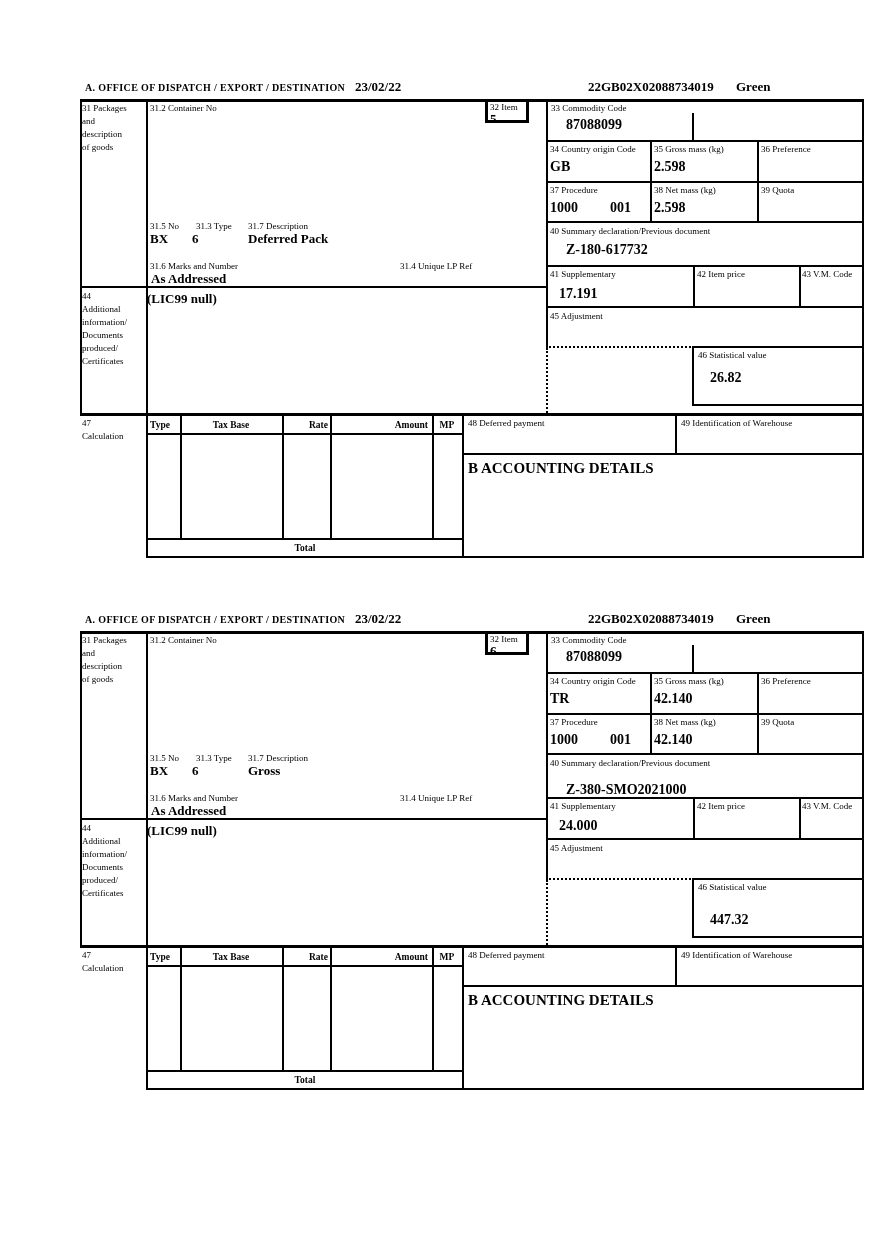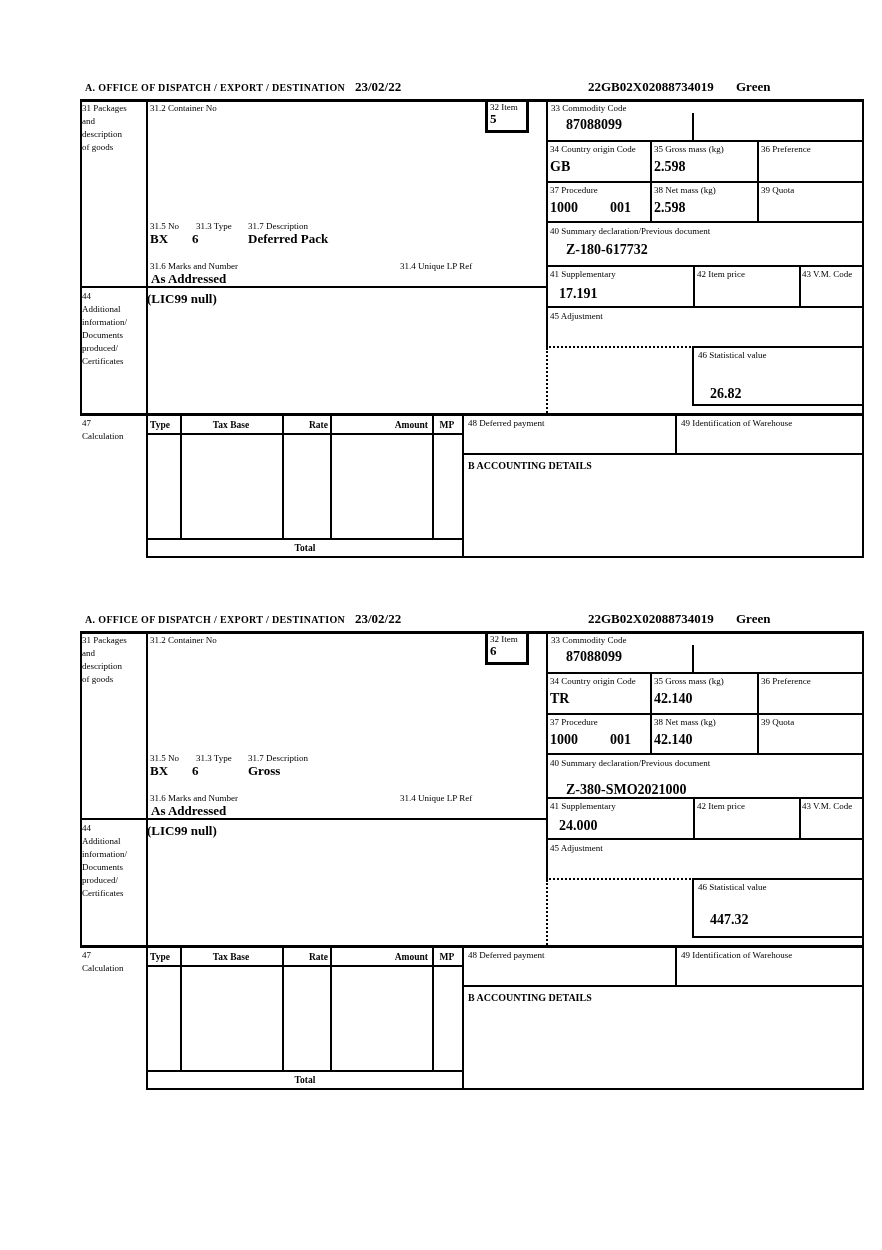--- a/index.html
+++ b/index.html
@@ -12,23 +12,23 @@
   .dotv{position:absolute;width:0;border-left:2px dotted #000;}
   .doth{position:absolute;height:0;border-top:2px dotted #000;}
   .lbl{position:absolute;font-size:9px;line-height:11px;white-space:nowrap;}
   .val{position:absolute;font-size:14px;font-weight:bold;white-space:nowrap;line-height:15px;}
   .med{position:absolute;font-size:13px;font-weight:bold;white-space:nowrap;line-height:14px;}
   .hdrT{position:absolute;font-size:10px;font-weight:bold;letter-spacing:.35px;white-space:nowrap;}
   .hdrV{position:absolute;font-size:13px;font-weight:bold;white-space:nowrap;}
   .th{position:absolute;font-size:9.5px;font-weight:bold;line-height:15px;}
   .b46{position:absolute;left:612px;top:264px;width:170px;height:60px;
        border:2px solid #000;border-right:none;box-sizing:border-box;}
-  .b32{position:absolute;left:405px;top:20px;width:44px;height:31px;
+  .b32{position:absolute;left:405px;top:20px;width:44px;height:21px;
        border:3px solid #000;border-top:none;box-sizing:border-box;}
-  .accT{position:absolute;font-size:10px;font-weight:bold;white-space:nowrap;}
+  .accT{position:absolute;font-size:15px;font-weight:bold;white-space:nowrap;}
 </style>
 </head>
 <body>
 
 <div class="sec" style="top:82px;">
 
   <div class="hdrT" style="left:5px;top:0;">A.  OFFICE OF DISPATCH / EXPORT / DESTINATION</div>
   <div class="hdrV" style="left:275px;top:-3px;">23/02/22</div>
   <div class="hdrV" style="left:508px;top:-3px;">22GB02X02088734019</div>
   <div class="hdrV" style="left:656px;top:-3px;">Green</div>
@@ -79,21 +79,21 @@
   <div class="lbl" style="left:681px;top:103px;">39 Quota</div>
   <div class="lbl" style="left:470px;top:144px;">40 Summary declaration/Previous document</div>
   <div class="val" style="left:486px;top:160px;">Z-180-617732</div>
   <div class="lbl" style="left:470px;top:187px;">41 Supplementary</div>
   <div class="val" style="left:479px;top:204px;">17.191</div>
   <div class="lbl" style="left:617px;top:187px;">42 Item price</div>
   <div class="lbl" style="left:722px;top:187px;">43 V.M. Code</div>
   <div class="lbl" style="left:470px;top:229px;">45 Adjustment</div>
   <div class="b46">
     <div class="lbl" style="left:4px;top:2px;">46 Statistical value</div>
-    <div class="val" style="left:16px;top:38px;text-align:right;">26.82</div>
+    <div class="val" style="left:16px;top:22px;text-align:right;">26.82</div>
   </div>
 
   <div class="lbl" style="left:70px;top:139px;">31.5 No</div>
   <div class="lbl" style="left:116px;top:139px;">31.3 Type</div>
   <div class="lbl" style="left:168px;top:139px;">31.7 Description</div>
   <div class="med" style="left:70px;top:150px;">BX</div>
   <div class="med" style="left:112px;top:150px;">6</div>
   <div class="med" style="left:168px;top:150px;">Deferred Pack</div>
   <div class="lbl" style="left:70px;top:179px;">31.6 Marks and Number</div>
   <div class="lbl" style="left:320px;top:179px;">31.4 Unique LP Ref</div>

